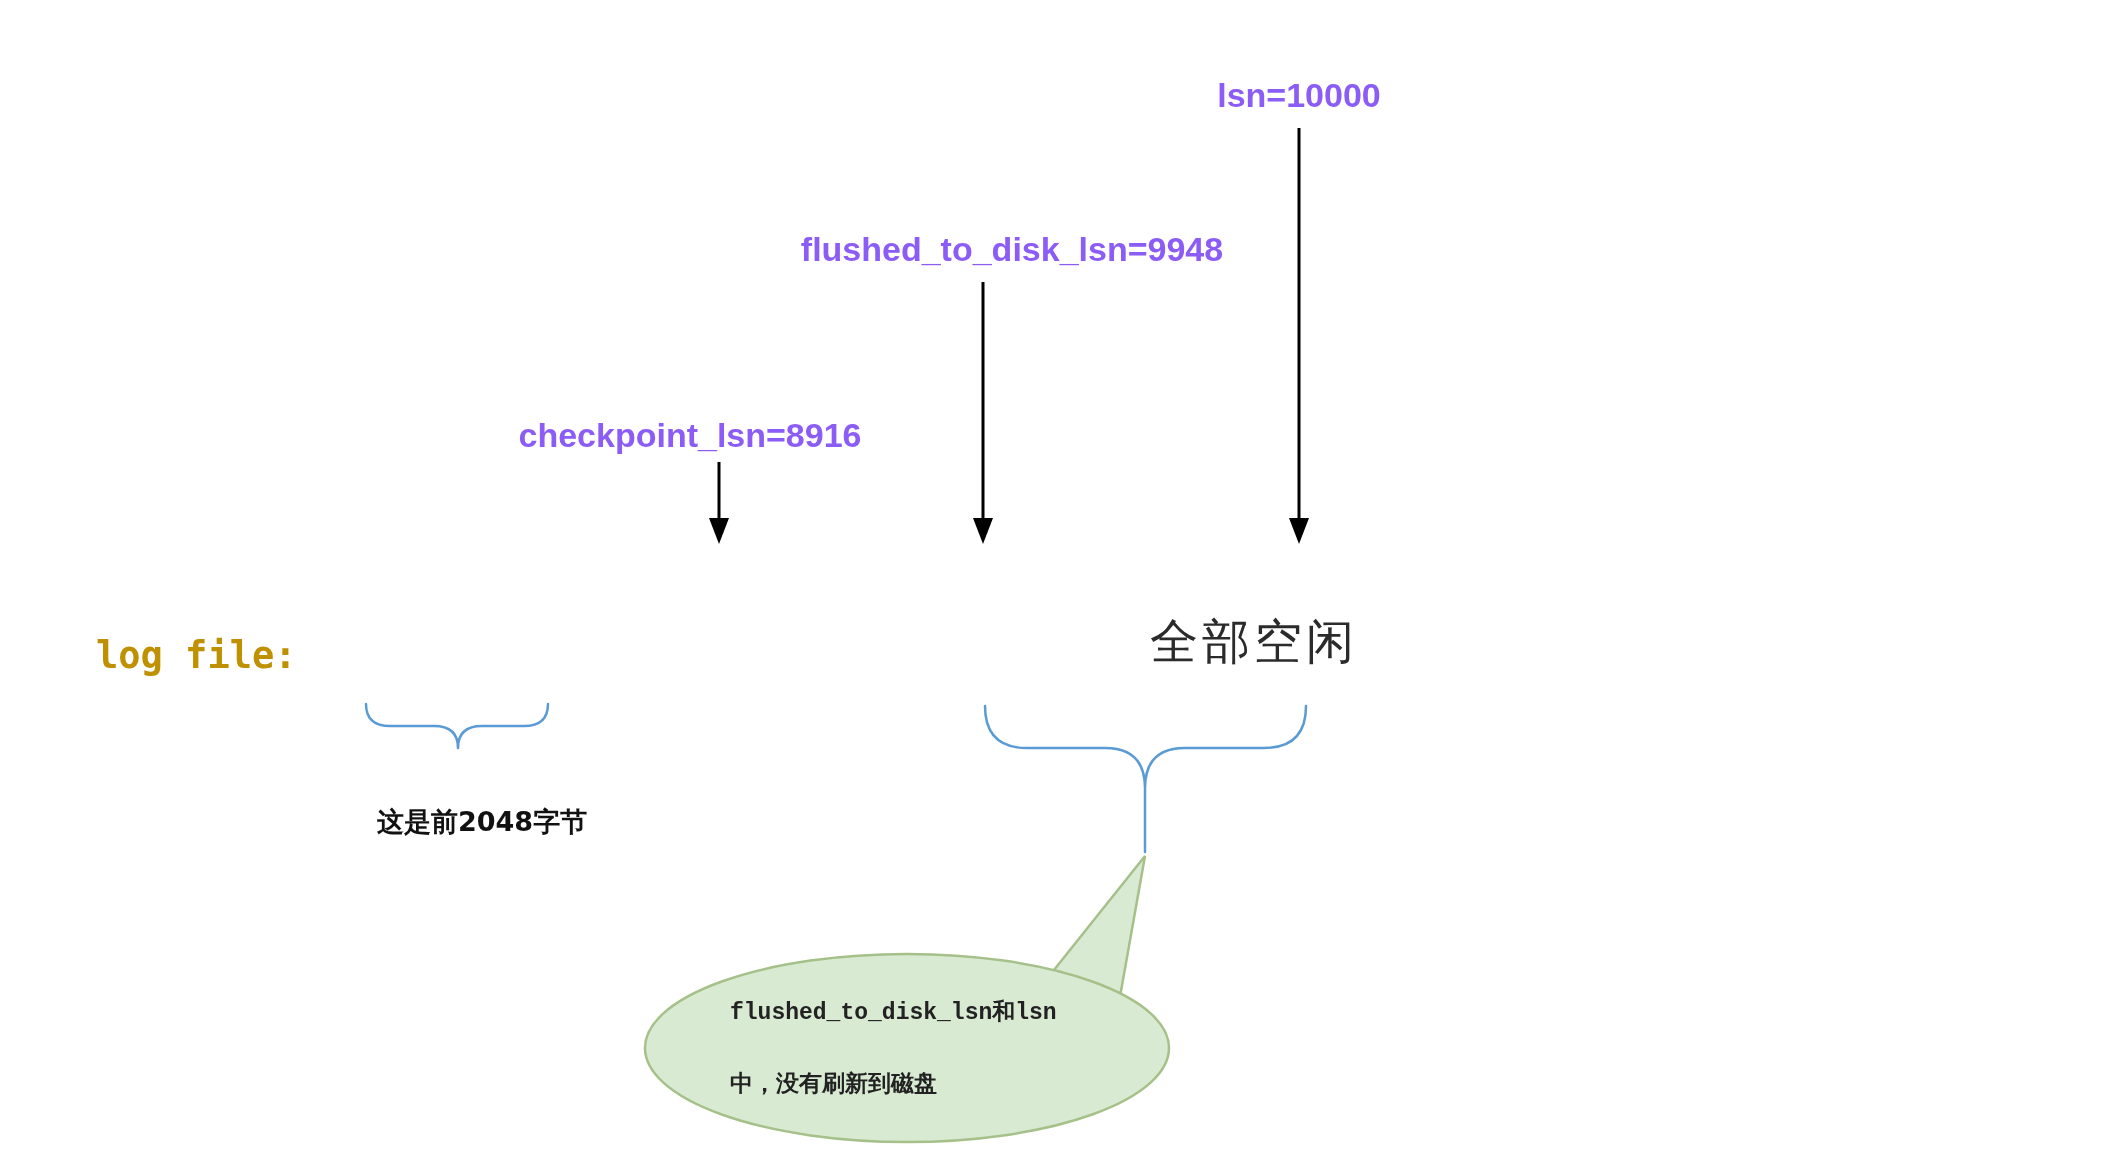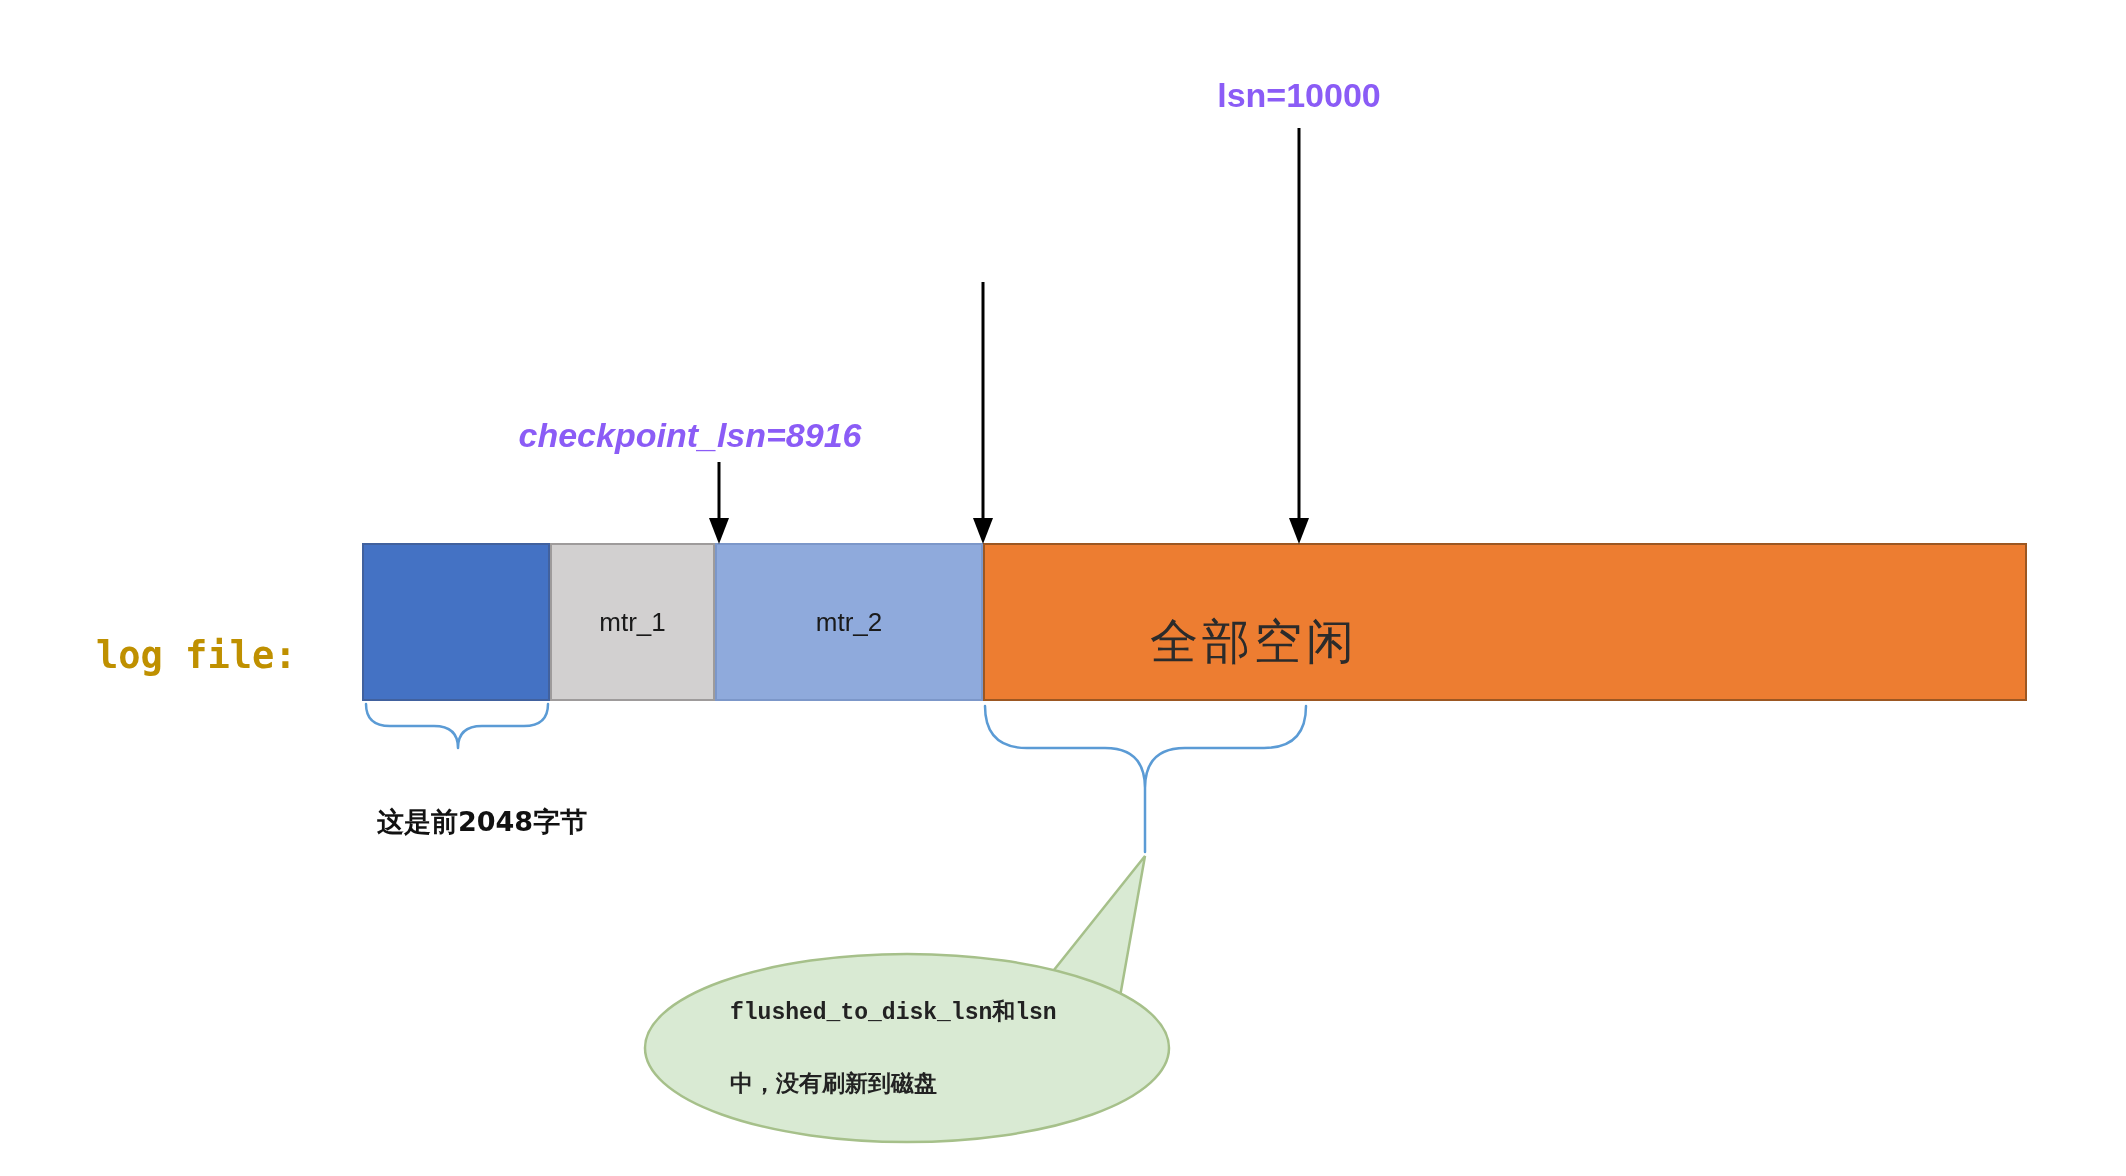--- a/index.html
+++ b/index.html
@@ -14,21 +14,21 @@
     position:absolute;
     transform:translateX(-50%);
     color:#8b5cf6;
     font-weight:bold;
     font-size:34px;
     white-space:nowrap;
     font-family:"Liberation Sans", sans-serif;
   }
   #lsn-top    {left:1299px; top:76px;}
   #lsn-flushed{left:1012px; top:230px;}
-  #lsn-chk    {left:690px;  top:416px;font-style:italic;}
+  #lsn-chk    {left:690px;  top:416px;}
 
   .bar{
     position:absolute;
     left:362px; top:543px;
     width:1665px; height:158px;
     display:flex; flex-direction:row;
   }
   .seg{
     box-sizing:border-box;
     height:100%;
@@ -84,34 +84,25 @@
   #bub-line0{top:996px;}
   #bub-line1{top:1032px;}
   #bub-line2{top:1068px;}
 </style>
 </head>
 <body>
 
 <div class="canvas">
 
   <div class="lsn-label" id="lsn-top">lsn=10000</div>
+  <div class="lsn-label" id="lsn-flushed">flushed_to_disk_lsn=9948</div>
   <div class="lsn-label" id="lsn-chk">checkpoint_lsn=8916</div>
 
   <div class="logfile-label">log file:</div>
 
-  <div class="bar">
-    <div class="seg seg-header"></div>
-    <div class="seg seg-mtr1">
-      <span>mtr_1</span>
-    </div>
-    <div class="seg seg-mtr2">
-      <span>mtr_2</span>
-    </div>
-    <div class="seg seg-free"></div>
-  </div>
   <div class="free-label">全部空闲</div>
 
   <div class="caption-bytes">这是前2048字节</div>
 
   <svg class="overlay" width="2126" height="1176" viewBox="0 0 2126 1176">
 
     <g>
       <line x1="1299" y1="128" x2="1299" y2="522" stroke="#000" stroke-width="3"></line>
       <polygon points="1289,518 1309,518 1299,544" fill="#000"></polygon>
     </g>

